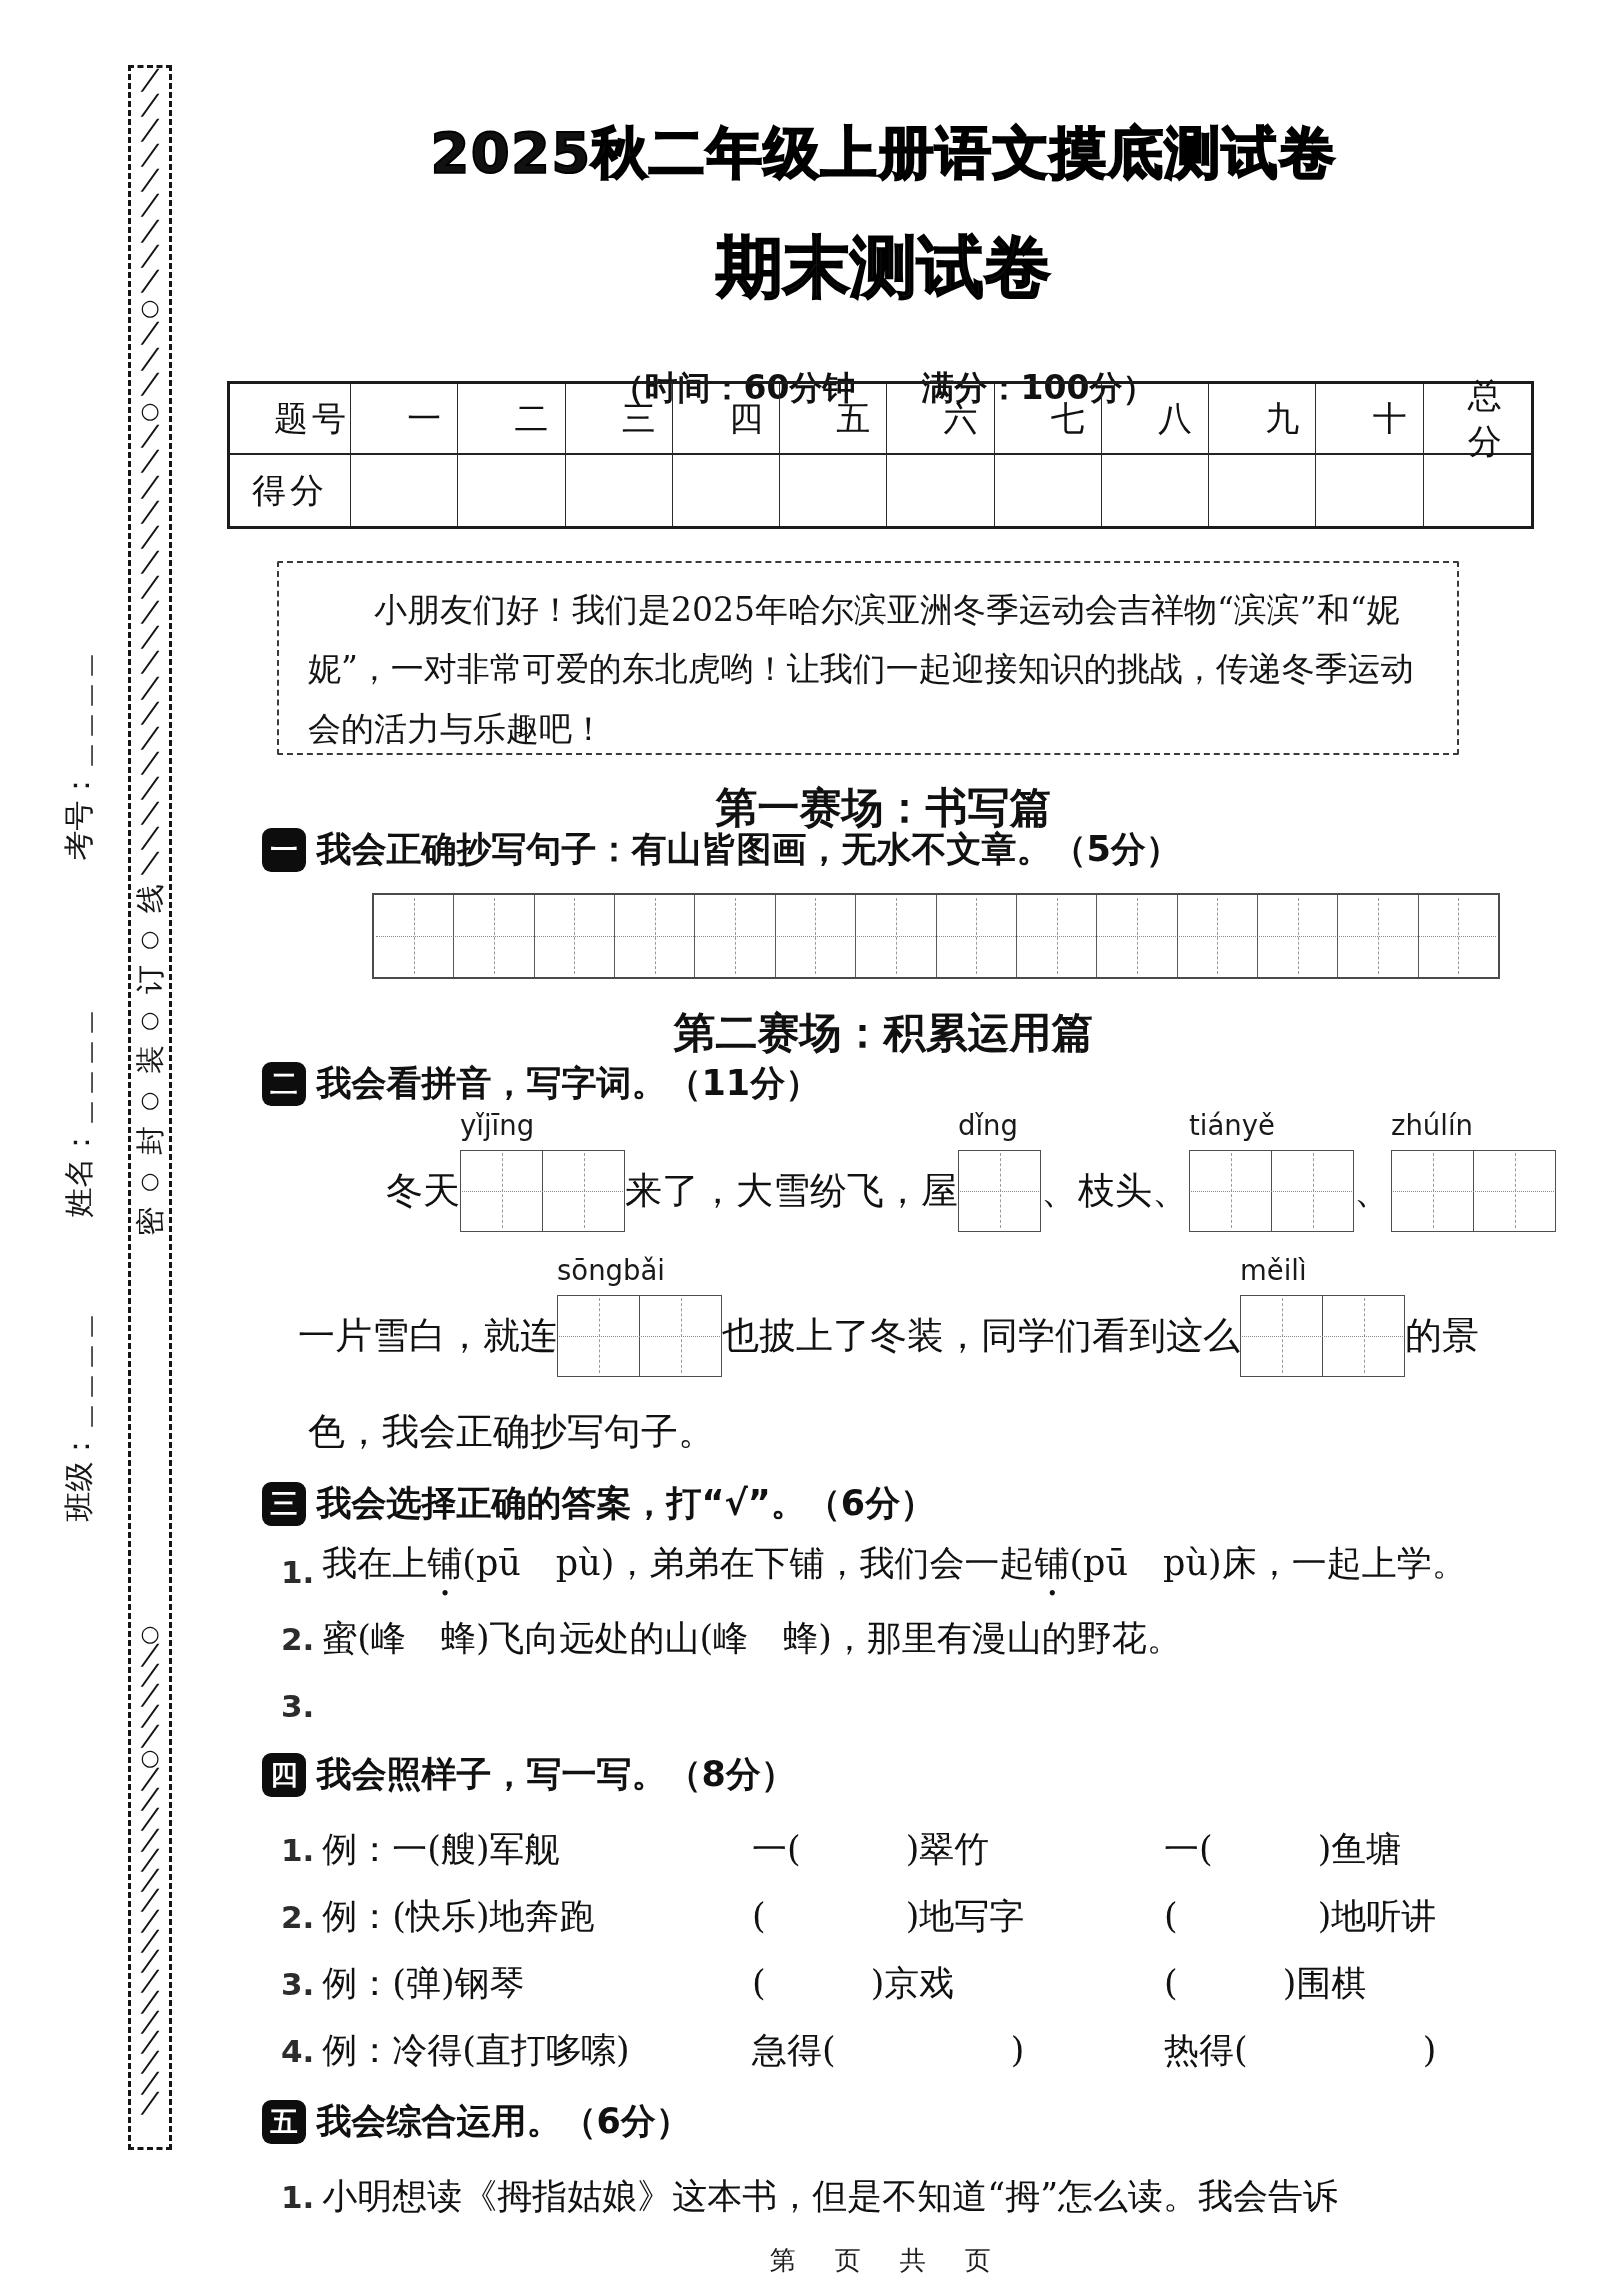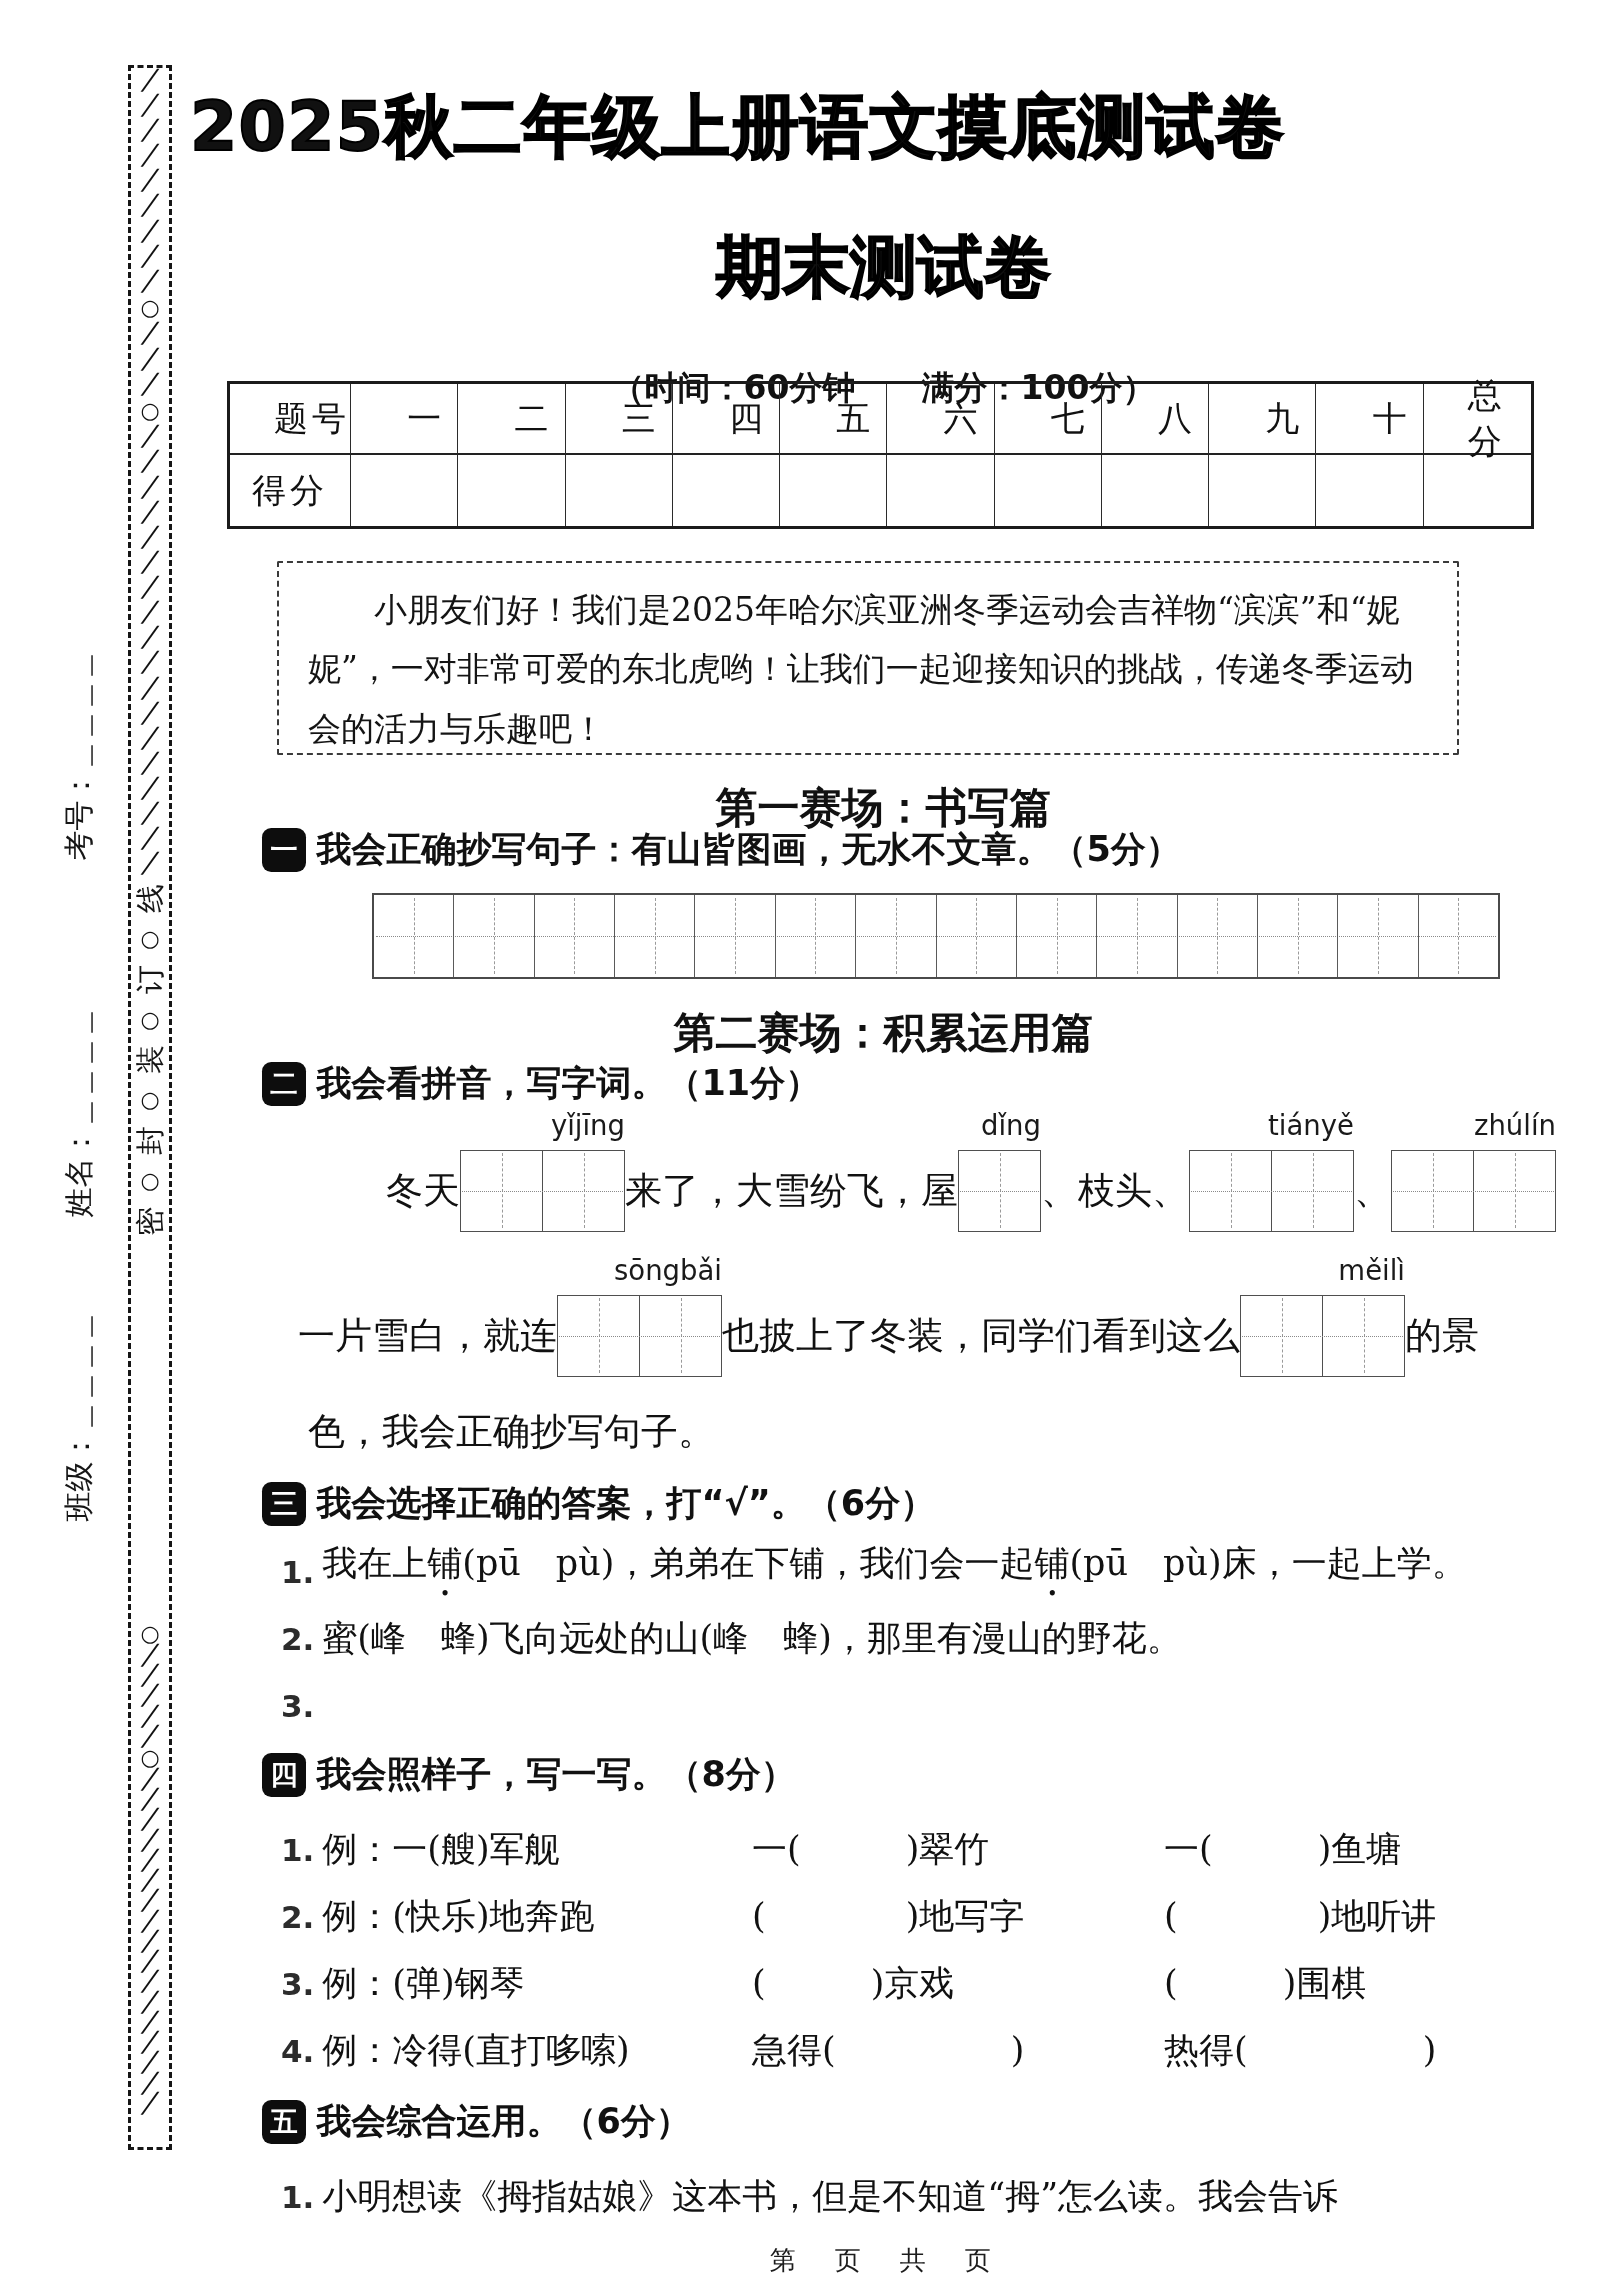--- a/index.html
+++ b/index.html
@@ -18,22 +18,22 @@
   .strip-sec{display:flex;flex-direction:column;align-items:center;justify-content:space-around;}
   .strip-top{height:809px;}
   .strip-chars{height:366px;}
   .strip-gap{height:380px;}
   .strip-bottom{height:491px;}
   .tk-slash{font-size:19.6px;line-height:1;color:#111;transform:scaleX(1.4);}
   .tk-circle{font-size:22px;line-height:1;color:#111;}
   .tk-char{font-size:29px;line-height:1;transform:rotate(-90deg);color:#161616;}
 
   
-  .title{position:absolute;top:82px;left:190px;width:1387px;text-align:left;
-    font-size:68px;font-weight:900;letter-spacing:1.3px;-webkit-text-stroke:2px #000;}
+  .title{position:absolute;top:116px;left:190px;width:1387px;text-align:center;
+    font-size:56px;font-weight:900;letter-spacing:1.3px;-webkit-text-stroke:2px #000;}
   .subtitle{position:absolute;top:222px;left:190px;width:1387px;text-align:center;
     font-size:67px;font-weight:900;-webkit-text-stroke:1.6px #000;}
   .info-line{position:absolute;top:338px;left:190px;width:1387px;text-align:center;
     font-size:33px;font-weight:700;margin-top:28px;}
 
   
   .score-table{position:absolute;top:381px;left:227px;width:1307px;box-sizing:border-box;
     border:3.9px solid #1b1b1b;display:grid;grid-template-columns:121px repeat(11,1fr);grid-auto-rows:71px;}
   .sc-cell{display:flex;align-items:center;justify-content:center;font-size:34px;
     border-right:1.3px solid #2b2b2b;border-bottom:1.3px solid #2b2b2b;letter-spacing:3.9px;}
@@ -64,21 +64,21 @@
   .wcell{flex:1;position:relative;border-right:1.3px solid #5a5a5a;}
   .wcell:last-child{border-right:none;}
   .wcell::after{content:'';position:absolute;top:3.3px;bottom:3.3px;left:50%;border-left:1.3px dashed #9a9a9a;}
 
   
   .py-row{position:absolute;display:flex;align-items:center;font-size:37px;}
   .py-row-1{top:1149px;left:386px;height:83px;}
   .py-row-2{top:1294px;left:298px;height:83px;}
   .zh-run{white-space:pre;line-height:1;}
   .pybox{position:relative;flex:none;}
-  .pylabel{position:absolute;top:-41px;left:0;right:0;display:flex;justify-content:flex-end;
+  .pylabel{position:absolute;top:-41px;left:0;right:0;display:flex;justify-content:flex-start;
     font-family:"DejaVu Sans","Liberation Sans",sans-serif;font-size:27.5px;color:#1a1a1a;}
   .pycells{display:flex;border:1.3px solid #4f4f4f;position:relative;}
   .pycells::before{content:'';position:absolute;left:1.3px;right:1.3px;top:50%;border-top:1.3px dotted #8a8a8a;z-index:1;}
   .pycell{width:81px;height:80px;position:relative;border-right:1.3px solid #4f4f4f;}
   .pycell:last-child{border-right:none;}
   .pycell::after{content:'';position:absolute;top:2.6px;bottom:2.6px;left:50%;border-left:1.3px dashed #9a9a9a;}
   .q2-line3{position:absolute;top:1407px;left:308px;font-size:37px;}
 
   
   .items-wrap{position:absolute;left:281px;width:1302px;}

